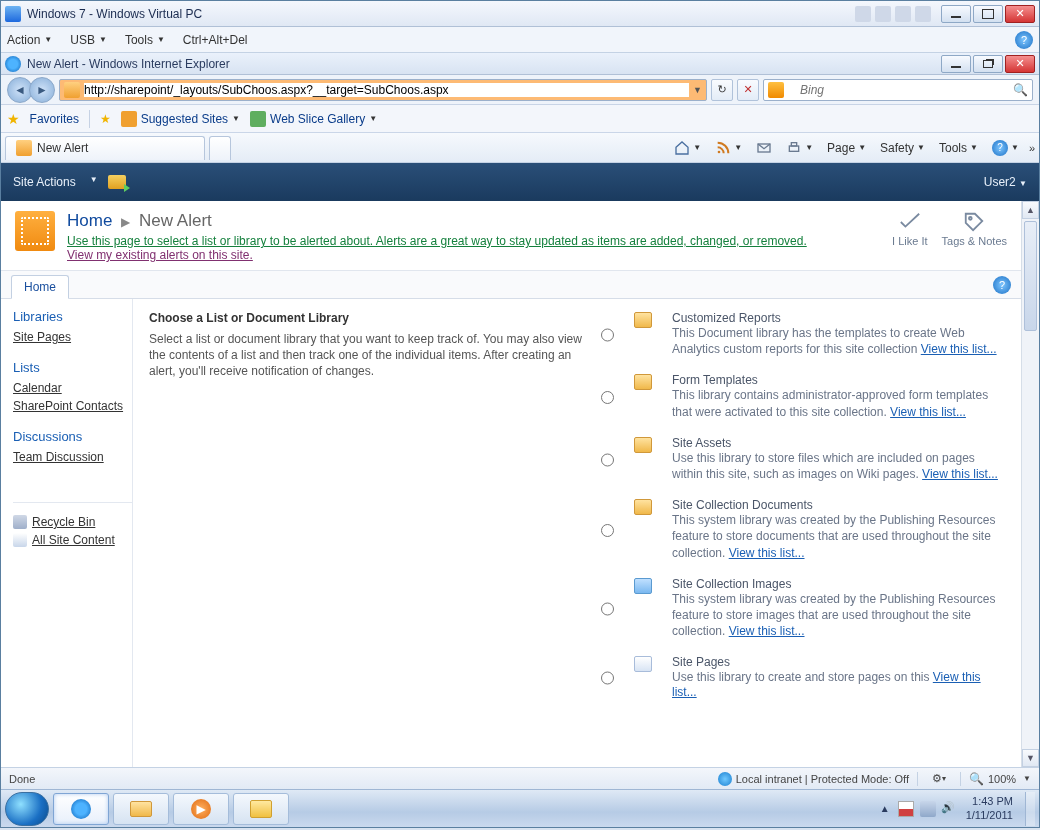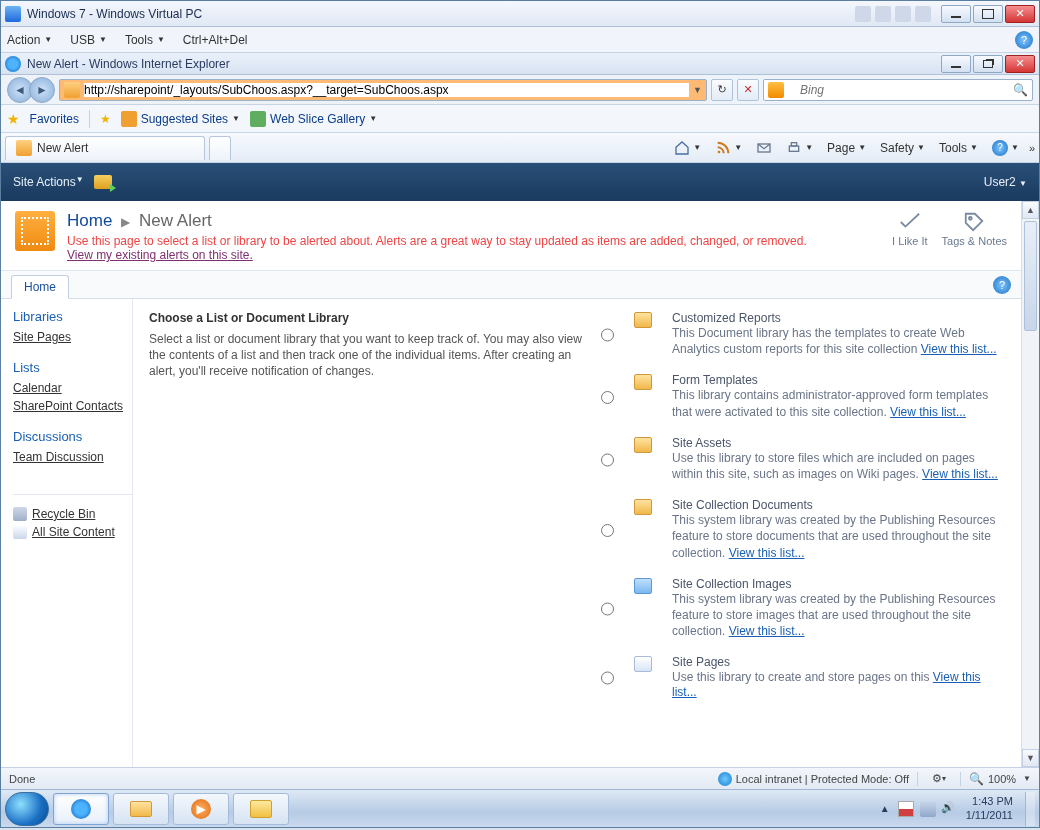--- a/index.html
+++ b/index.html
@@ -52,49 +52,49 @@
 .tab{display:flex;align-items:center;height:24px;border:1px solid #b6c6dc;border-bottom:none;background:linear-gradient(#fff,#eef3fa);padding:0 10px;border-radius:3px 3px 0 0;gap:5px;min-width:200px;}
 .tab .pg-icon{width:16px;height:16px;background:linear-gradient(#ffd080,#f0a030);border-radius:2px;}
 .newtab{width:22px;height:24px;border:1px solid #b6c6dc;border-bottom:none;background:linear-gradient(#fff,#eef3fa);border-radius:3px 3px 0 0;}
 .tab-tools{margin-left:auto;display:flex;align-items:center;gap:6px;}
 .tt{display:flex;align-items:center;gap:3px;padding:2px 4px;}
 .tt .caret{font-size:8px;}
 .tt svg{width:16px;height:16px;}
 .more{font-size:11px;}
 
 .sp-ribbon{height:38px;background:linear-gradient(#2a4f78,#1a3a5e);display:flex;align-items:center;padding:0 12px;color:#e8f0fa;}
-.sp-ribbon .sa{display:flex;align-items:flex-start;gap:0;}
+.sp-ribbon .sa{display:flex;align-items:flex-start;gap:14px;}
 .sp-ribbon .caret{font-size:8px;}
 .sp-ribbon .edit-icon{margin-left:10px;width:18px;height:14px;background:linear-gradient(#f5d060,#e0a020);border-radius:2px;position:relative;}
 .sp-ribbon .edit-icon::after{content:"";position:absolute;right:-4px;bottom:-3px;border-left:6px solid #5fce5f;border-top:4px solid transparent;border-bottom:4px solid transparent;}
 .sp-ribbon .user{margin-left:auto;}
 
 .content-viewport{flex:1;overflow:hidden;display:flex;flex-direction:column;background:#fff;}
 .sp-header{display:flex;padding:10px 14px 8px;border-bottom:1px solid #e1e6ee;position:relative;}
 .sp-logo{width:40px;height:40px;background:linear-gradient(#ffb040,#f08a10);border-radius:3px;margin-right:12px;position:relative;}
 .sp-logo::after{content:"";position:absolute;inset:6px;border:2px dotted #fff;border-radius:2px;}
 .bc{font-size:17px;color:#555;}
 .bc a{color:#104a9e;text-decoration:none;}
 .bc .sep{color:#888;margin:0 4px;font-size:12px;}
-.desc{color:#ef4444;font-size:12px;margin-top:3px;}
+.desc{color:#15803d;font-size:12px;margin-top:3px;text-decoration:underline;}
 .existing{color:#803070;font-size:12px;}
 .social{margin-left:auto;display:flex;gap:14px;text-align:center;color:#6a7a90;font-size:11px;}
 .social .sitem{display:flex;flex-direction:column;align-items:center;gap:2px;}
 .social svg{width:22px;height:22px;stroke:#7a8aa0;fill:none;stroke-width:2;}
 
 .hometab-row{height:28px;border-bottom:1px solid #d6dde8;display:flex;align-items:flex-end;padding:0 10px;background:#f9fafc;}
 .hometab{border:1px solid #c3d0e2;border-bottom:1px solid #fff;background:#fff;padding:4px 12px;border-radius:3px 3px 0 0;color:#1a4f9e;position:relative;top:1px;}
 .hometab-row .help{margin-left:auto;width:18px;height:18px;border-radius:50%;background:radial-gradient(#7ec6ff,#1a6fc4);color:#fff;display:flex;align-items:center;justify-content:center;font-size:11px;margin-bottom:4px;}
 
 .body-row{flex:1;display:flex;overflow:hidden;}
 .leftnav{width:132px;border-right:1px solid #e3e8f0;padding:10px 0 10px 12px;font-size:12px;}
 .leftnav h4{color:#1a5fb4;font-weight:normal;font-size:13px;margin-bottom:4px;}
 .leftnav .lk{color:#333;display:block;padding:2px 0;}
 .leftnav .sec{margin-bottom:14px;}
-.leftnav .util{margin-top:28px;border-top:1px solid #e3e8f0;padding-top:10px;}
+.leftnav .util{margin-top:36px;border-top:1px solid #e3e8f0;padding-top:10px;}
 .leftnav .util .lk{display:flex;align-items:center;gap:5px;}
 .bin-icon{display:inline-block;width:14px;height:14px;background:linear-gradient(#d0d8e6,#9fafca);border-radius:2px;}
 .content{flex:1;padding:12px 16px;display:flex;gap:12px;overflow:hidden;}
 .choose-col{width:440px;}
 .choose-col h4{font-size:12px;font-weight:bold;margin-bottom:6px;color:#333;}
 .choose-col p{color:#555;font-size:12px;line-height:1.35;}
 .lists-col{flex:1;overflow-y:auto;padding-right:6px;}
 .list-item{display:flex;gap:20px;margin-bottom:16px;}
 .radio{margin-top:2px;}
 .li-icon{width:18px;height:16px;flex-shrink:0;background:linear-gradient(#ffe3a0,#f0b84a);border:1px solid #d0983a;border-radius:2px;position:relative;margin-top:1px;}

